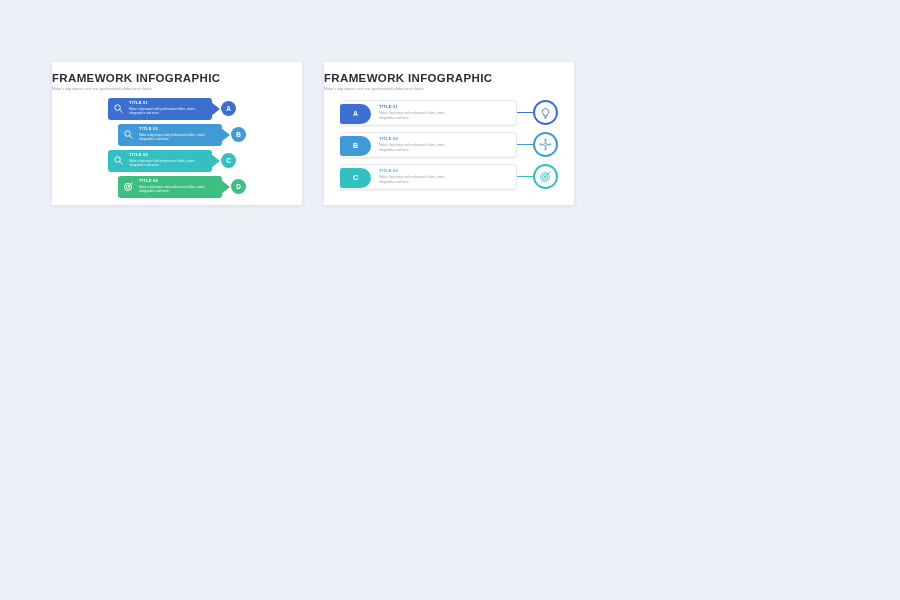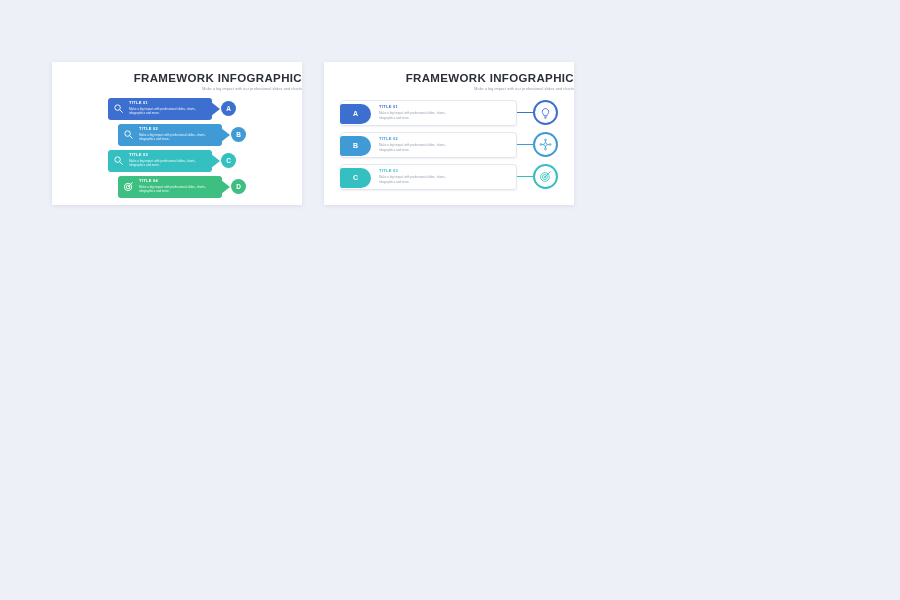--- a/index.html
+++ b/index.html
@@ -12,21 +12,21 @@
   }
 
   .slide {
     position:absolute;
     background:#ffffff;
     box-shadow:0 1px 4px rgba(40,50,90,.10);
   }
   #slide-left  { left:52px;  top:62px; width:250px; height:143px; }
   #slide-right { left:324px; top:62px; width:250px; height:143px; }
 
-  .slide-header { text-align:right; padding-top:10px; }
+  .slide-header { text-align:left; padding-top:10px; }
   .slide-title {
     font-size:11.5px;
     font-weight:bold;
     letter-spacing:.35px;
     color:#2b2f38;
     white-space:nowrap;
   }
   .slide-sub {
     font-size:3.6px;
     color:#8b93a3;

